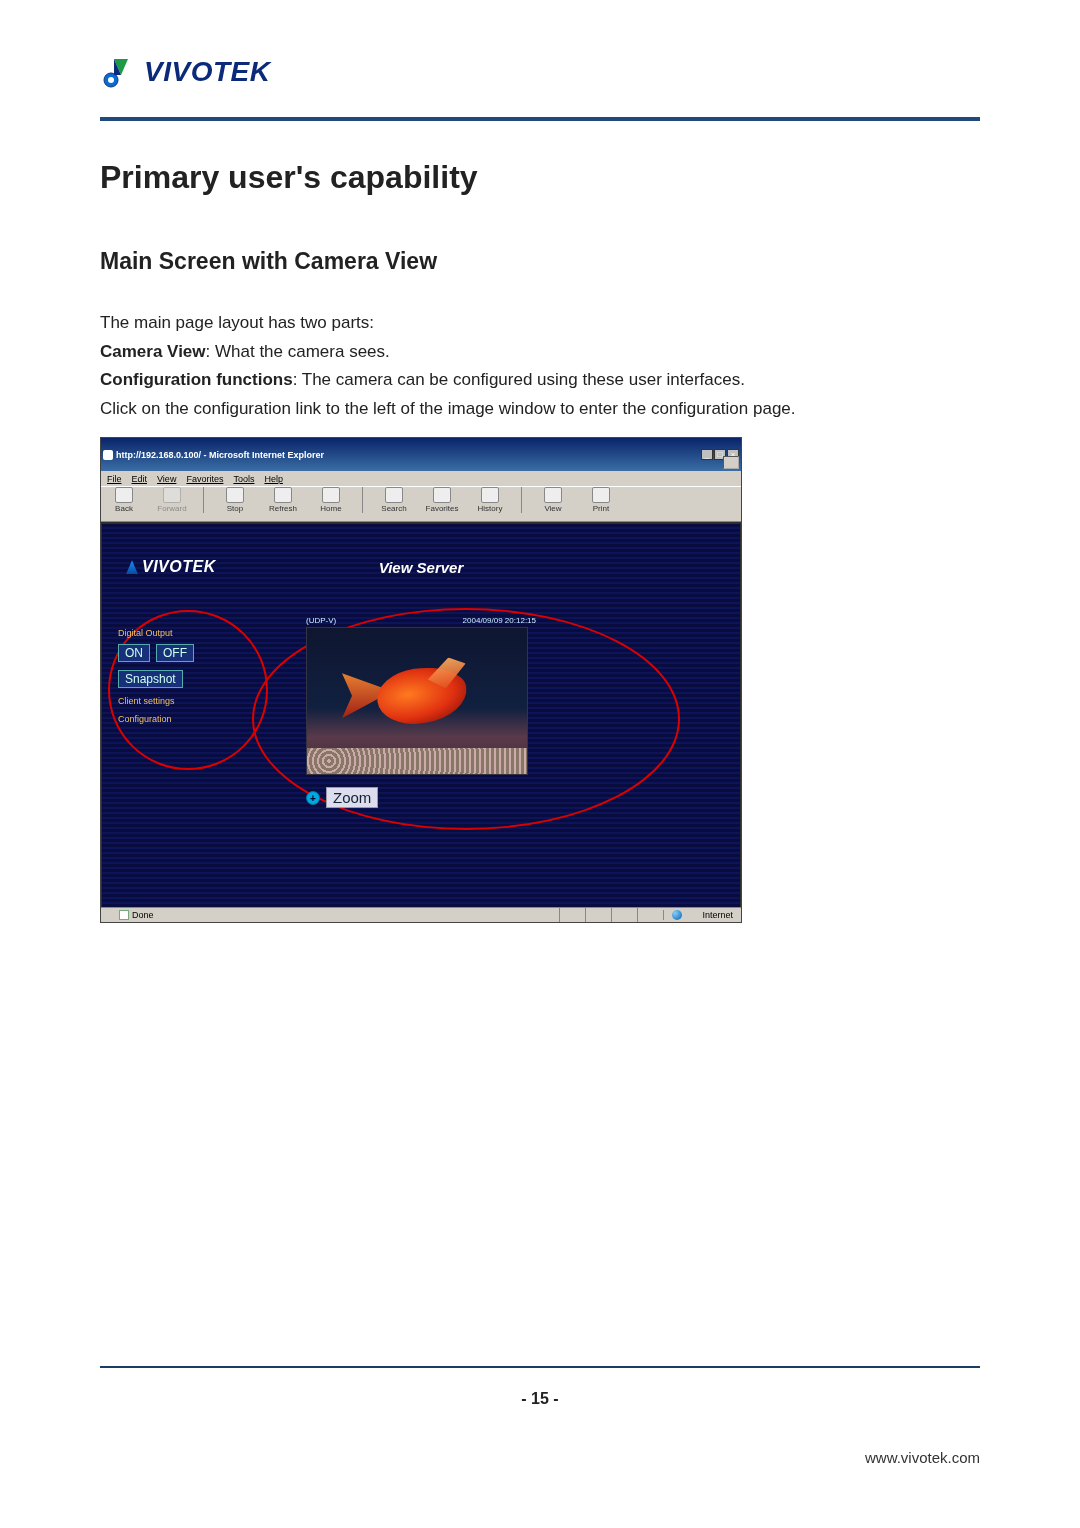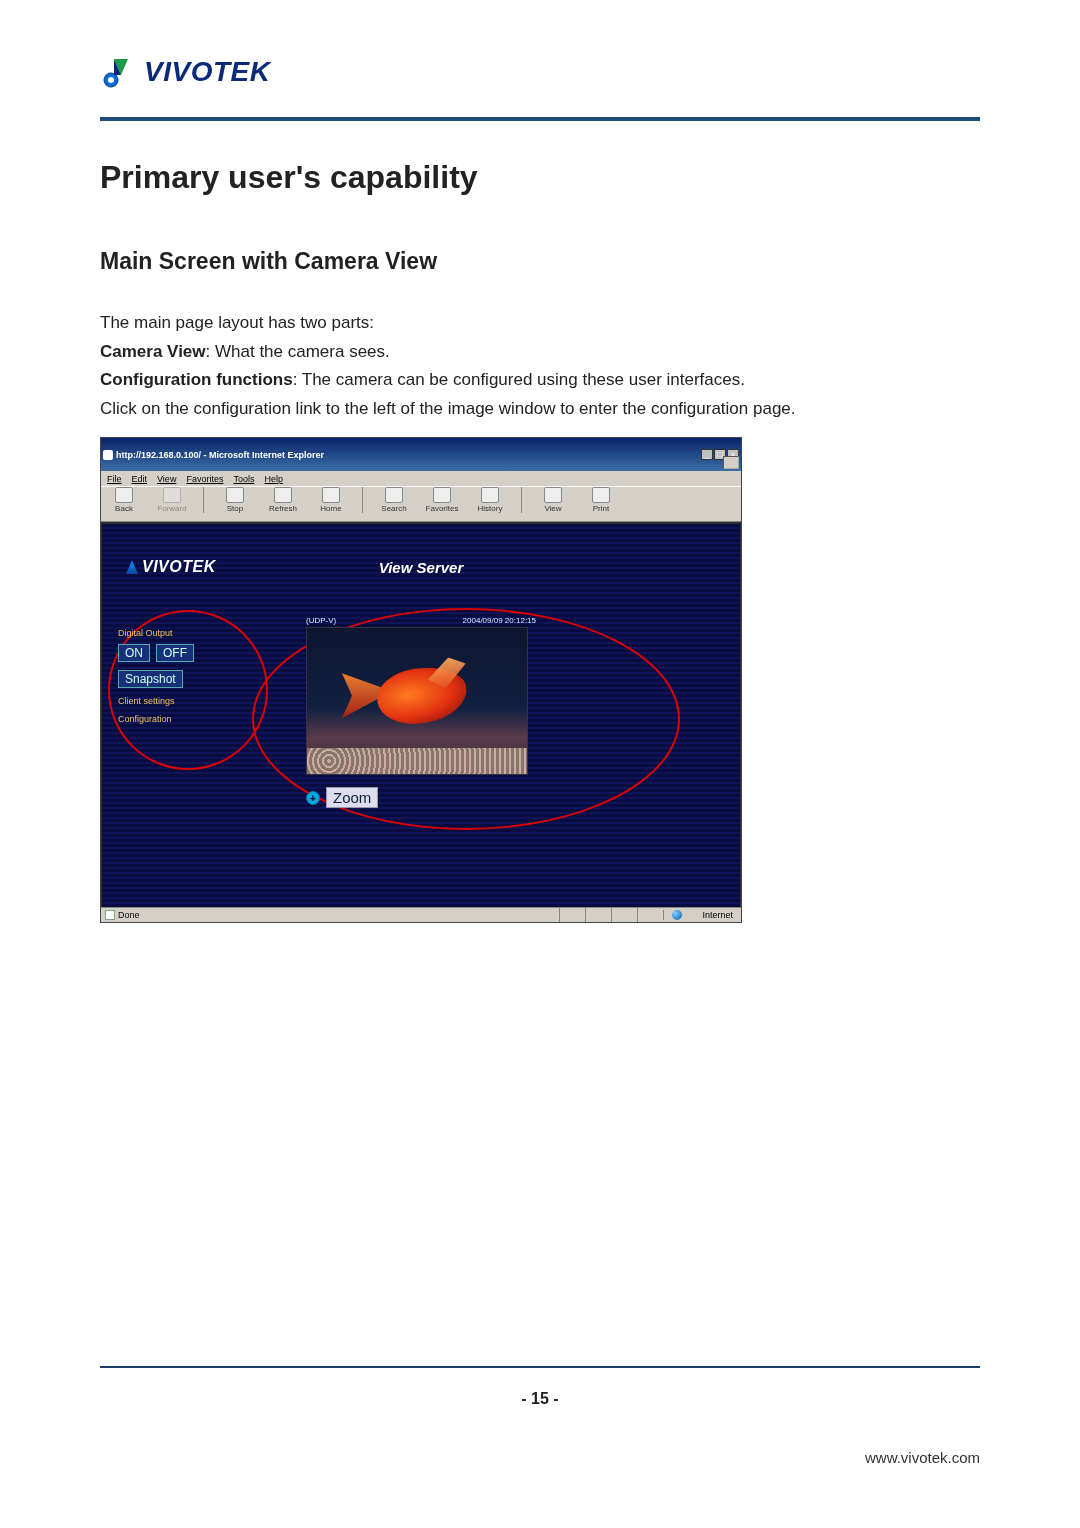--- a/index.html
+++ b/index.html
@@ -69,21 +69,21 @@
   .video-frame { width:222px; height:148px; background:linear-gradient(180deg,#0e1630 0%, #112040 55%, #5a3a4a 75%, #3a2a3a 100%); position:relative; border:1px solid #334; overflow:hidden; }
   .fish-body { position:absolute; left:70px; top:40px; width:90px; height:55px; background:radial-gradient(ellipse at 35% 45%, #ff7a20 0%, #e03010 55%, #6a0a0a 100%); border-radius:50% 60% 55% 50% / 55% 50% 60% 55%; transform:rotate(-8deg); }
   .fish-tail { position:absolute; left:35px; top:45px; width:50px; height:45px; background:linear-gradient(#ff8a30,#b02010); clip-path:polygon(100% 40%, 0 0, 20% 50%, 0 100%); opacity:.9; }
   .fish-fin { position:absolute; left:120px; top:30px; width:40px; height:30px; background:linear-gradient(#ffb060,#e05020); clip-path:polygon(0 60%, 60% 0, 100% 30%, 40% 100%); opacity:.9; transform:rotate(-10deg); }
   .gravel { position:absolute; left:0; right:0; bottom:0; height:26px; background:repeating-radial-gradient(circle at 10% 50%, #caa 0 2px, #876 2px 5px), #6a5560; }
   .zoom-row { display:flex; align-items:center; gap:6px; margin-top:12px; }
   .zoom-btn { width:14px; height:14px; border-radius:50%; background:#0ad; color:#003; font-weight:bold; text-align:center; line-height:14px; font-size:10px; border:1px solid #07a; }
   .zoom-label { background:#dde; color:#123; padding:1px 6px; font-size:15px; border:1px solid #99a; }
 
   .ss-status { position:absolute; left:0; right:0; bottom:0; height:15px; background:#d4d0c8; border-top:1px solid #888; display:flex; align-items:center; font-size:9px; }
-  .ss-status .st-left { flex:1; padding-left:4px; display:flex; align-items:center; gap:3px; }
+  .ss-status .st-left { flex:1; padding-left:18px; display:flex; align-items:center; gap:3px; }
   .ss-status .st-ico { width:10px; height:10px; background:#fff; border:1px solid #7a7; }
   .ss-status .st-cells { display:flex; }
   .ss-status .st-cell { border-left:1px solid #888; width:26px; height:15px; }
   .ss-status .st-zone { border-left:1px solid #888; padding:0 8px; display:flex; align-items:center; gap:20px; }
   .ss-status .globe { width:10px; height:10px; border-radius:50%; background:radial-gradient(circle at 30% 30%, #8cf, #06a); }
 
   
   .foot-rule { position:absolute; left:100px; right:100px; bottom:160px; border:none; border-top:2px solid #1a3c66; }
   .page-num { position:absolute; left:0; right:0; bottom:120px; text-align:center; font-size:16px; font-weight:700; }
   .foot-url { position:absolute; right:100px; bottom:62px; font-size:15px; color:#333; }

